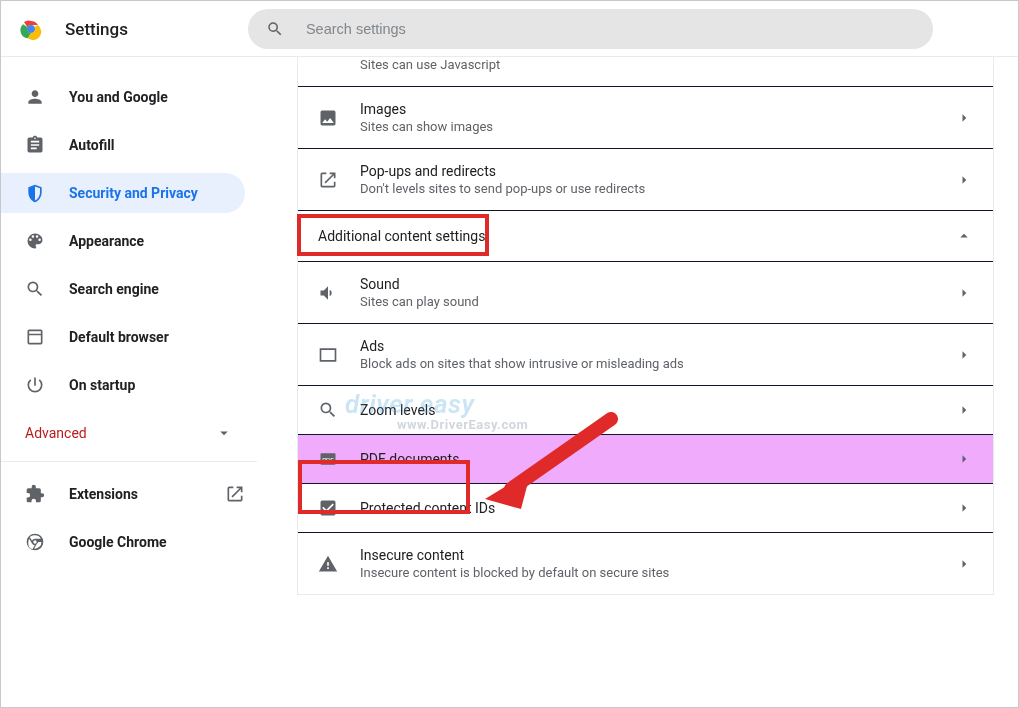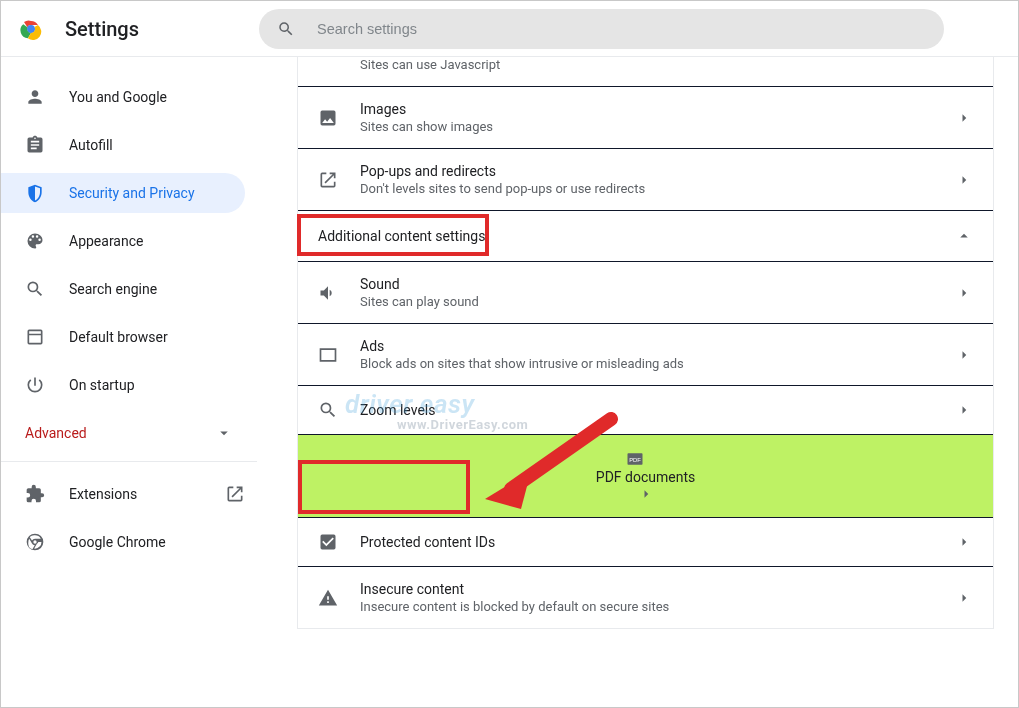--- a/index.html
+++ b/index.html
@@ -14,21 +14,21 @@
   }
   
   .header {
     height: 56px;
     display: flex;
     align-items: center;
     border-bottom: 1px solid #e8eaed;
     padding: 0 18px;
   }
   .chrome-logo { width: 24px; height: 24px; margin-right: 22px; }
-  .app-title { font-size: 20px; font-weight: 500; color: #202124; }
+  .app-title { font-size: 17px; font-weight: 500; color: #202124; }
   .search-wrap {
     margin-left: 120px;
     flex: 0 0 685px;
     height: 40px;
     background: #e5e5e5;
     border-radius: 40px;
     display: flex;
     align-items: center;
     padding: 0 18px;
     color: #5f6368;
@@ -40,21 +40,21 @@
   }
   .search-input::placeholder { color: #80868b; }
   
   .body-row { display: flex; height: calc(100% - 56px); }
   .sidebar { width: 256px; padding-top: 20px; font-size: 14px; }
   .nav-item {
     height: 40px; display: flex; align-items: center;
     padding-left: 24px; gap: 24px;
     border-radius: 0 20px 20px 0;
     margin-right: 12px; margin-bottom: 8px;
-    color: #202124; cursor: pointer;
+    color: #202124; cursor: pointer; font-weight: bold;
   }
   .nav-item.active { background: #e8f0fe; color: #1a73e8; }
   .nav-item.active .nav-icon { fill: #1a73e8; }
   .nav-icon { width: 20px; height: 20px; fill: #5f6368; flex-shrink: 0; }
   .nav-divider { height: 1px; background: #e8eaed; margin: 8px 0 12px 0; }
   .adv-row {
     height: 40px; display: flex; align-items: center;
     padding: 0 24px; color: #b91c1c; font-size: 14px;
     justify-content: space-between; cursor: pointer; margin-bottom: 8px;
   }
@@ -73,21 +73,21 @@
   .row-icon { width: 20px; height: 20px; fill: #5f6368; flex-shrink: 0; margin-right: 22px; }
   .row-texts { flex: 1; }
   .row-title { font-size: 14px; color: #202124; }
   .row-sub { font-size: 13px; color: #5f6368; margin-top: 2px; }
   .chevron { width: 18px; height: 18px; fill: #5f6368; }
   .cutoff {
     padding: 0 20px 14px 62px; border-top: none;
     font-size: 13px; color: #5f6368;
   }
   .hl .row-title { font-size: 14px; }
-  .hl-pdf { background: #bef264; flex-direction: column; }
+  .hl-pdf { background: #f0abfc; }
   
   .redbox { position: absolute; border: 4px solid #e02a2a; pointer-events: none; }
   #rb1 { left: 296px; top: 213px; width: 192px; height: 42px; }
   #rb2 { left: 297px; top: 459px; width: 172px; height: 54px; }
   
   .arrow-svg { position: absolute; left: 480px; top: 408px; width: 140px; height: 120px; pointer-events: none; }
   .watermark {
     position: absolute; left: 344px; top: 388px;
     font-size: 26px; color: rgba(70,160,220,.28); font-style: italic;
     font-weight: 600; letter-spacing: .5px; pointer-events: none;

